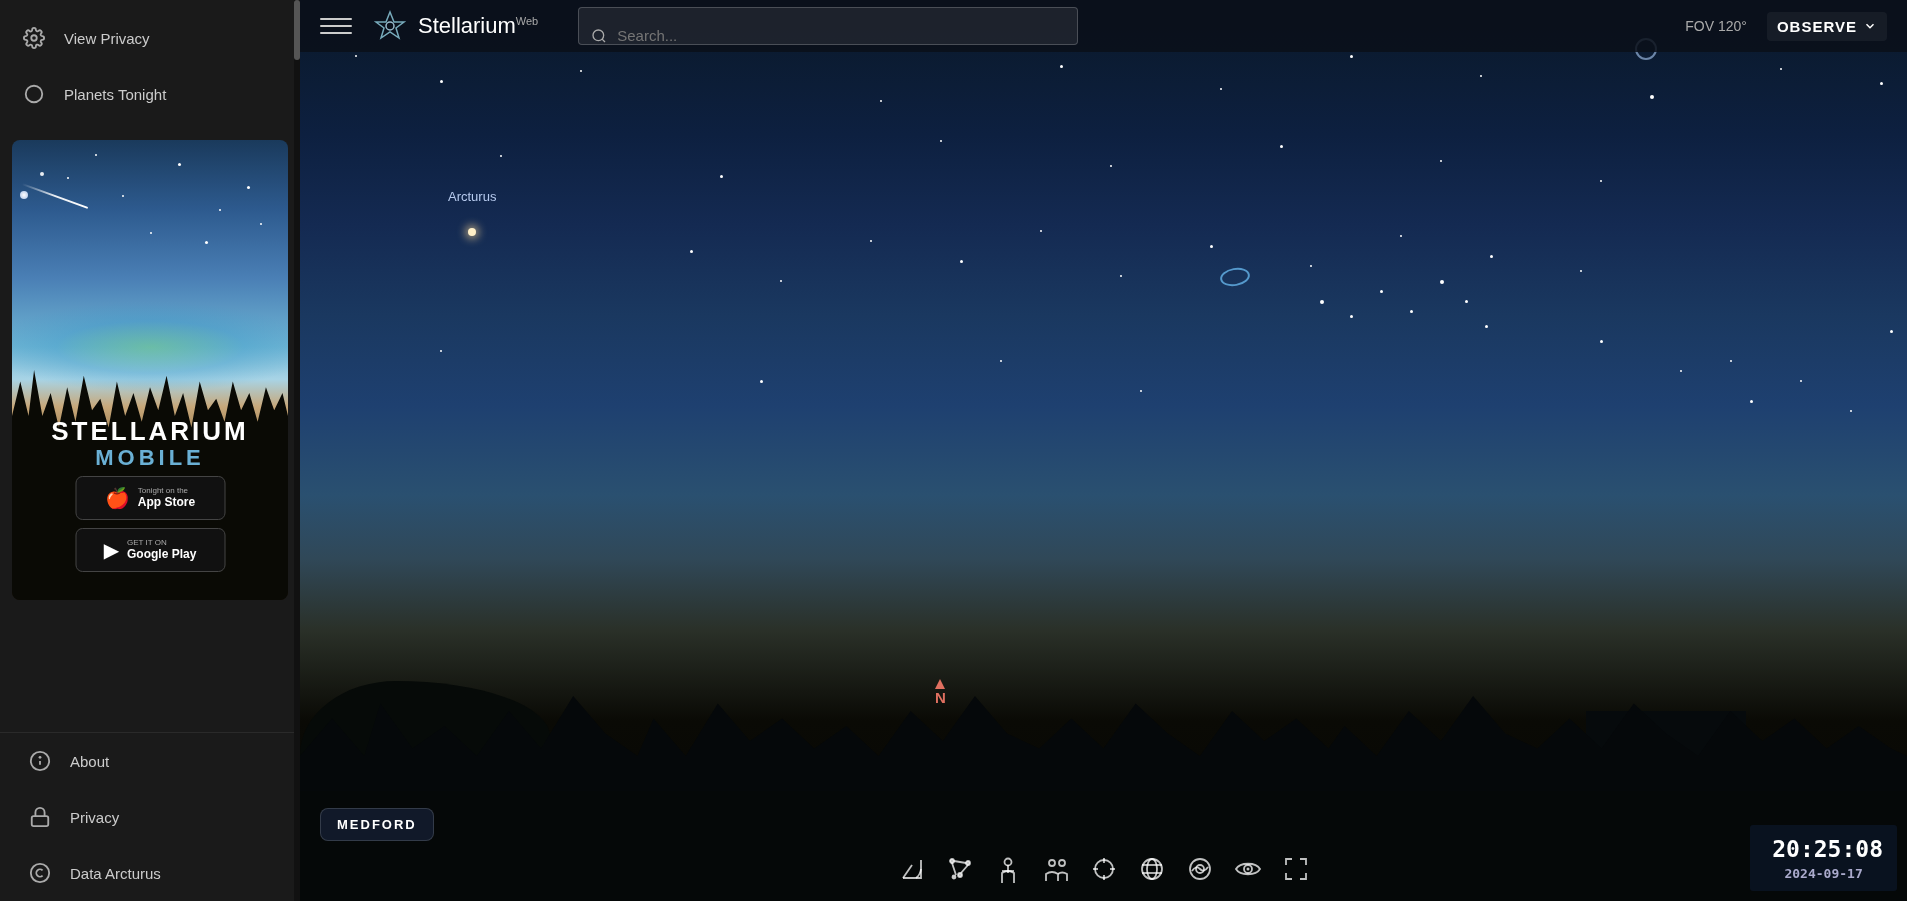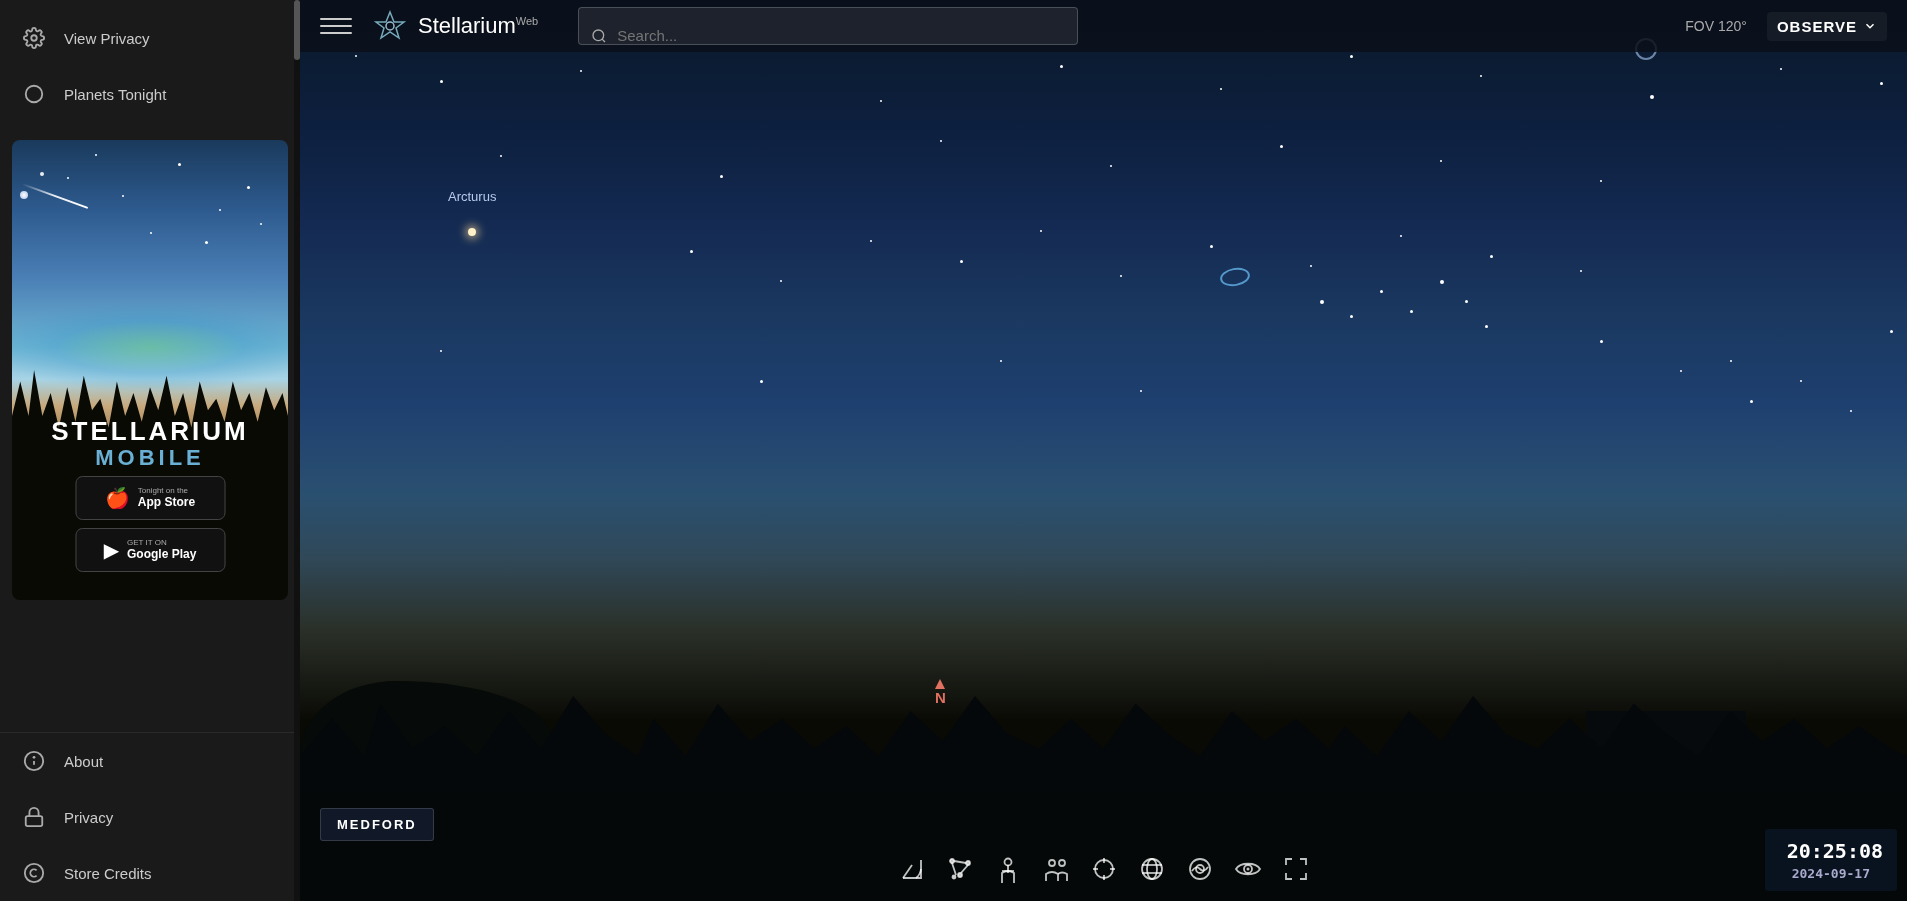--- a/index.html
+++ b/index.html
@@ -172,20 +172,21 @@
 
     .store-btn .store-name {
       font-size: 12px;
       font-weight: 700;
     }
 
     
     .sidebar-bottom {
       margin-top: auto;
       border-top: 1px solid #2a2a2a;
+      padding-left: 6px;
     }
 
     
     #main {
       flex: 1;
       height: 901px;
       position: relative;
       background: #0a1520;
       overflow: hidden;
     }
@@ -346,21 +347,21 @@
       bottom: 60px;
       left: 20px;
       background: rgba(20, 30, 50, 0.8);
       border: 1px solid rgba(255,255,255,0.15);
       color: white;
       padding: 8px 16px;
       font-size: 13px;
       font-weight: 600;
       letter-spacing: 2px;
       text-transform: uppercase;
-      border-radius: 3px;
+      border-radius: 8px;
       margin-top: 16px;
     }
 
     
     .bottom-toolbar {
       position: absolute;
       bottom: 10px;
       left: 50%;
       transform: translateX(-50%);
       display: flex;
@@ -396,21 +397,21 @@
       padding: 8px 14px;
       font-size: 16px;
       font-family: monospace;
       font-weight: 600;
       border-radius: 3px;
       text-align: center;
       line-height: 1.4;
     }
 
     .clock-display .clock-time {
-      font-size: 20px;
+      font-size: 23px;
       margin-left: 8px;
     }
 
     .clock-display .clock-date {
       font-size: 13px;
       color: #aac;
     }
 
     
     .sky-bg {
@@ -583,21 +584,21 @@
       <span class="item-label">Privacy</span>
     </div>
 
     <div class="sidebar-item">
       <div class="item-icon">
         <svg width="22" height="22" viewBox="0 0 24 24" fill="none" stroke="#aaa" stroke-width="2">
           <circle cx="12" cy="12" r="10"></circle>
           <path d="M14.83 14.83a4 4 0 1 1 0-5.66"></path>
         </svg>
       </div>
-      <span class="item-label">Store Credits</span>
+      <span class="item-label">Data Arcturus</span>
     </div>
   </div>
 
   <div class="sidebar-scroll-track">
     <div class="sidebar-scroll-thumb"></div>
   </div>
 </div>
 
 <div id="main">
 

